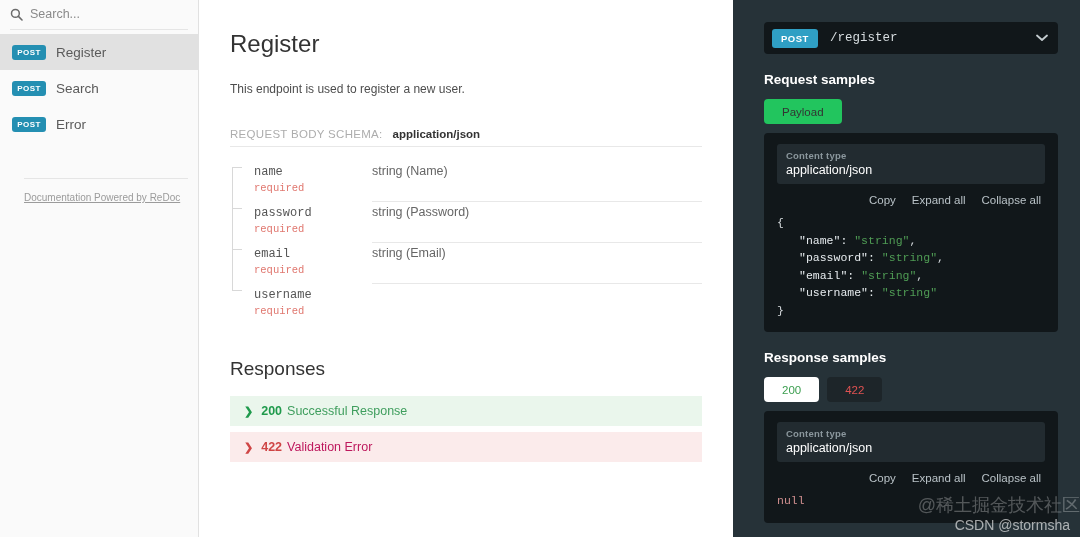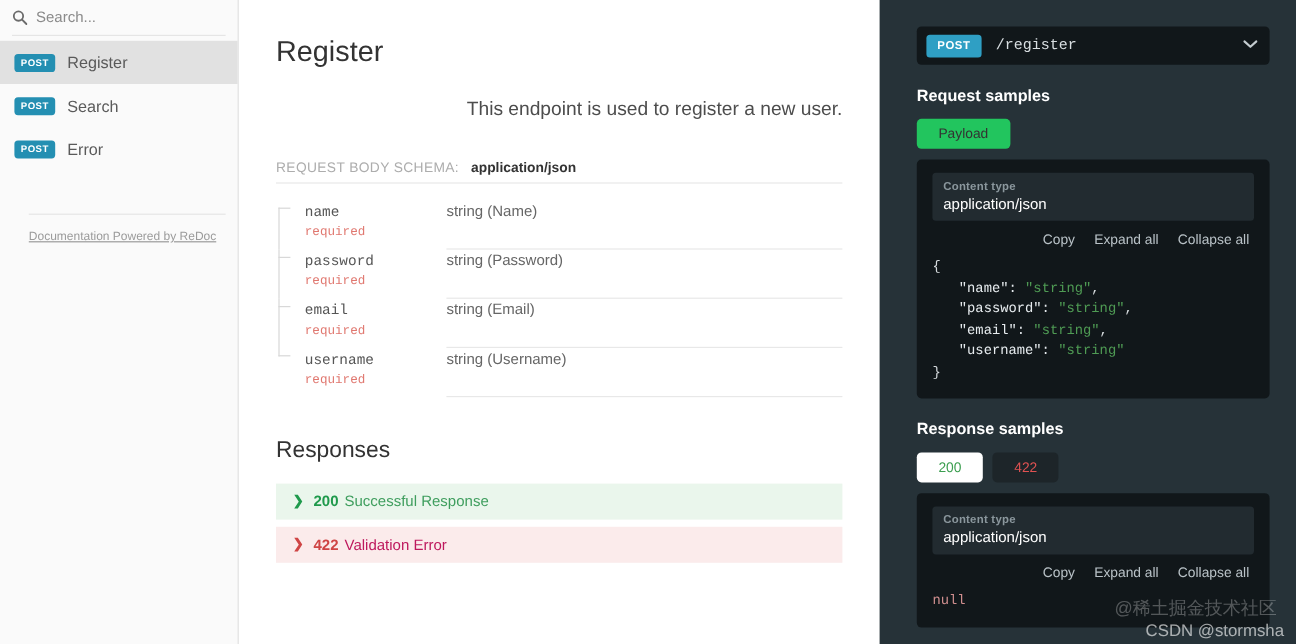--- a/index.html
+++ b/index.html
@@ -130,25 +130,24 @@
     overflow: hidden;
   }
   .op-title {
     font-size: 24px;
     font-weight: normal;
     color: #333333;
     margin: 0 0 22px 0;
     font-family: "Liberation Sans", sans-serif;
   }
   .op-desc {
-    font-size: 16px;
+    font-size: 12px;
     color: #4d4d4d;
-    margin: 0 0 30px 16px;
+    margin: 0 0 30px 0;
     line-height: 1.5;
-    text-align: right;
   }
   .schema-header {
     display: flex;
     align-items: flex-start;
     padding-bottom: 6px;
     border-bottom: 1px solid #e8e8e8;
   }
   .schema-label {
     font-size: 11.5px;
     color: #adadad;
@@ -387,23 +386,23 @@
   .tok-null { color: #d08f8f; }
   .code-indent { padding-left: 22px; }
   .watermark {
     position: absolute;
     pointer-events: none;
     color: rgba(255,255,255,0.28);
     font-family: "Liberation Sans", sans-serif;
     white-space: nowrap;
   }
   .wm-1 {
-    right: 16px;
+    right: 0;
     bottom: 20px;
-    font-size: 15px;
+    font-size: 18px;
   }
   .wm-2 {
     right: 10px;
     bottom: 4px;
     font-size: 14px;
     color: rgba(255,255,255,0.62);
   }
 </style>
 </head>
 <body>
@@ -506,23 +505,20 @@
 
       <div class="field-row">
         <span class="field-tree">
           <span class="tree-cap"></span>
           <span class="tree-hline"></span>
         </span>
         <span class="field-left">
           <span class="field-name">username</span>
           <div class="field-required">required</div>
         </span>
-        <span class="field-right">
-          <span class="field-type">string (Username)</span>
-        </span>
       </div>
 
     </div>
 
     <h2 class="responses-title">Responses</h2>
 
     <div class="resp-row ok">
       <span class="resp-chevron">❯</span>
       <span class="resp-code">200</span>
       <span class="resp-text">Successful Response</span>

